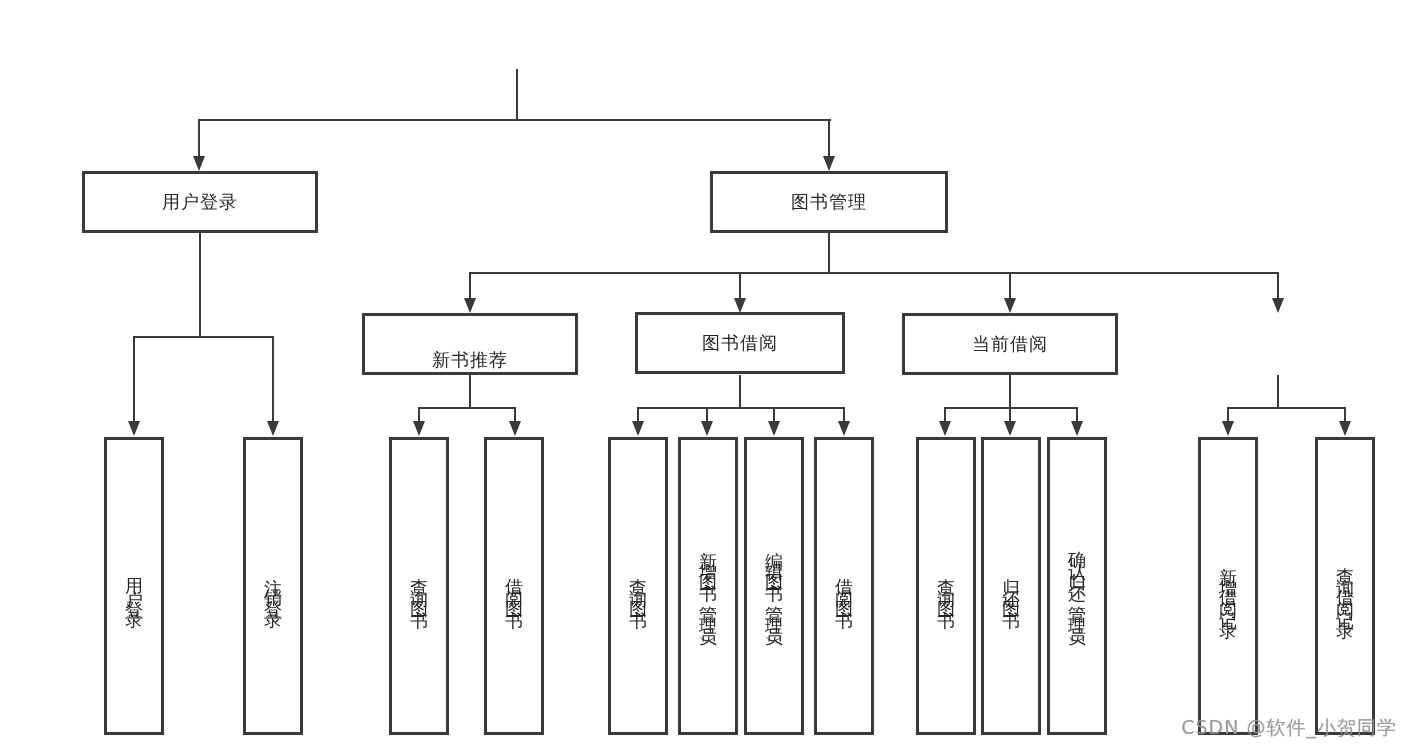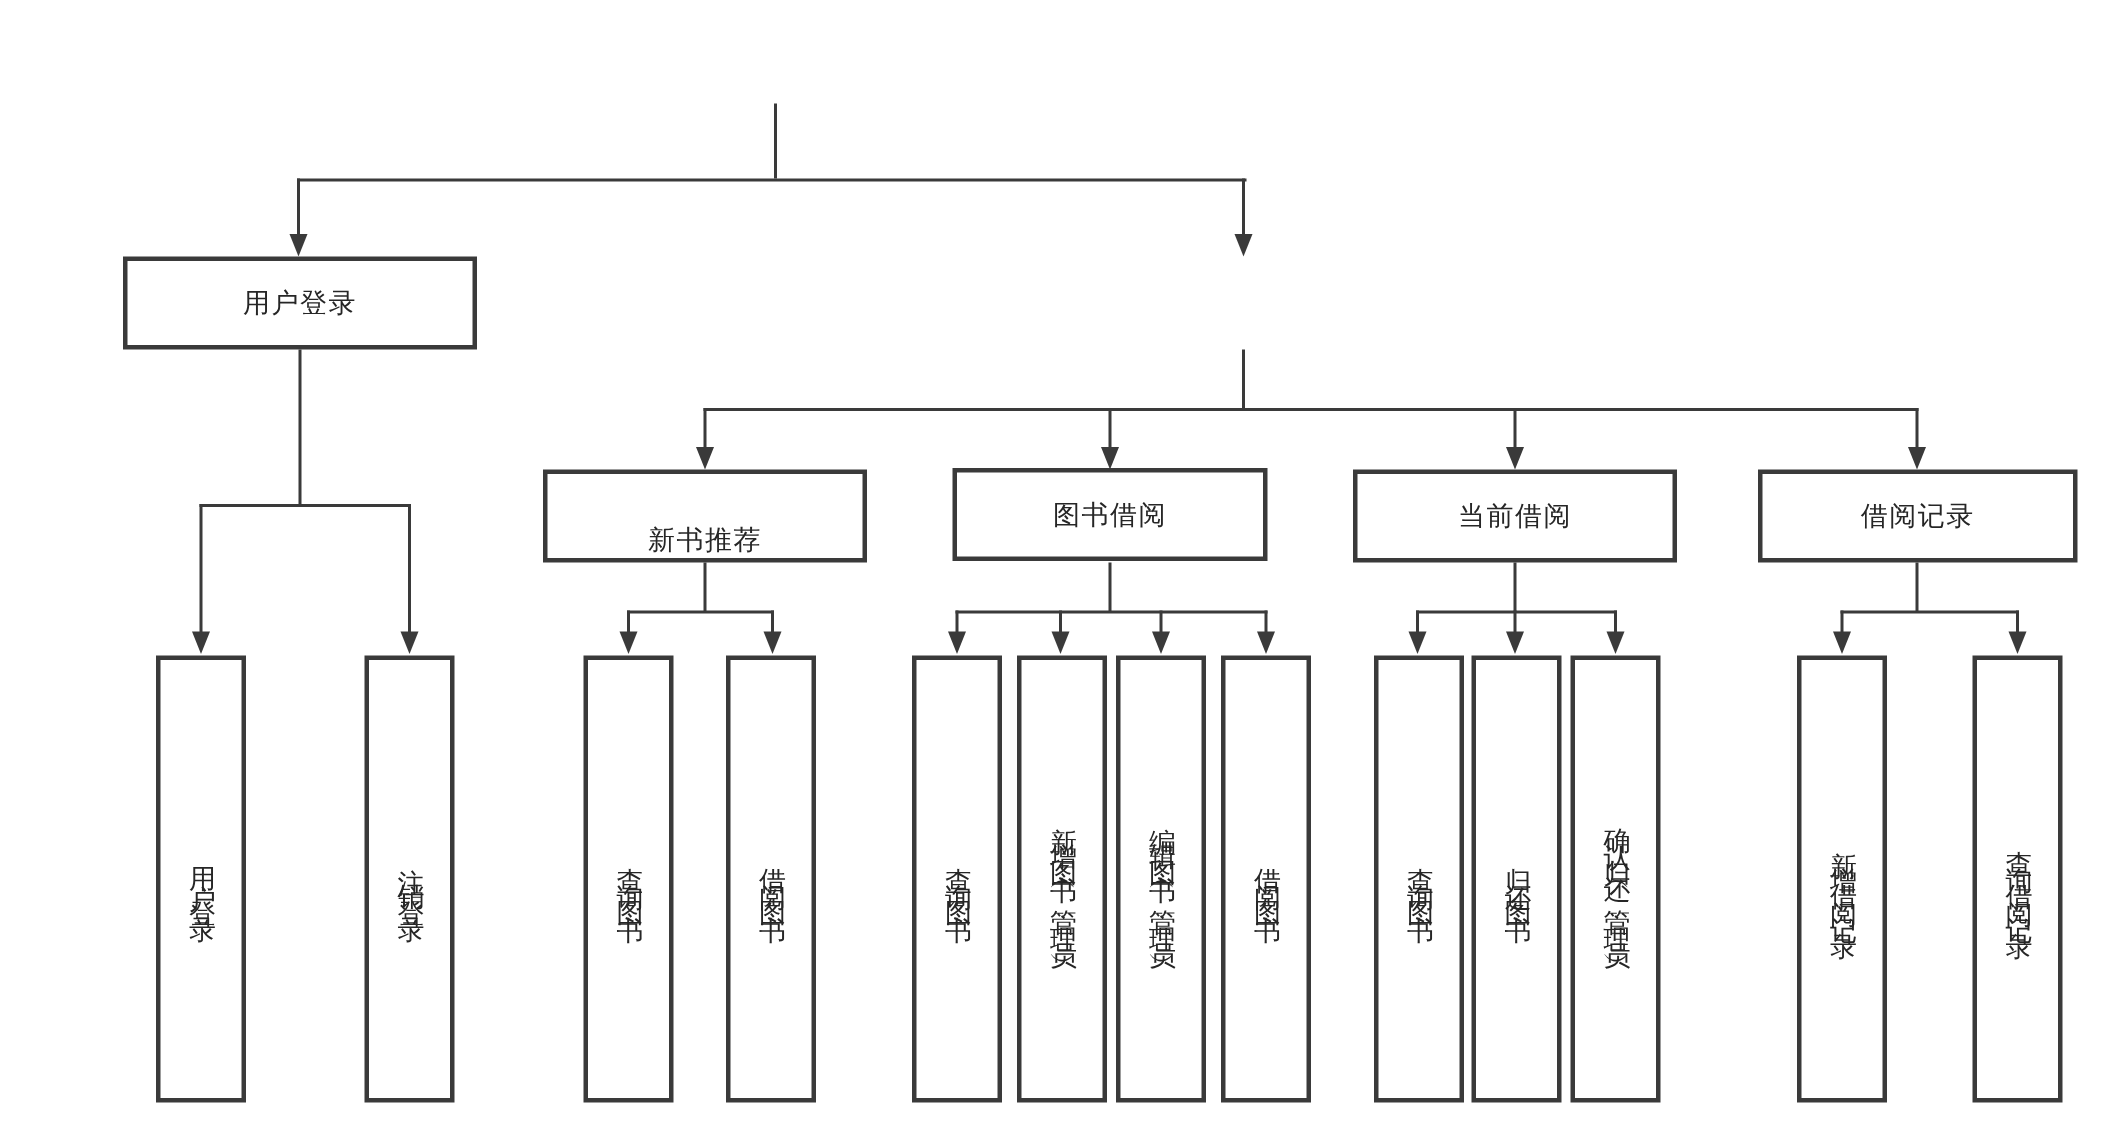--- a/index.html
+++ b/index.html
@@ -79,20 +79,23 @@
 
   <div class="vline" style="left:516px; top:69px; height:50px;"></div>
   <div class="hline" style="left:198px; top:119px; width:633px;"></div>
   <div class="vline" style="left:198px; top:119px; height:38px;"></div>
   <div class="arrow" style="left:193px; top:156px;"></div>
   <div class="vline" style="left:828px; top:119px; height:38px;"></div>
   <div class="arrow" style="left:823px; top:156px;"></div>
 
   <div class="box" style="left:82px; top:171px; width:236px; height:62px;">
     <span>用户登录</span>
+  </div>
+  <div class="box" style="left:710px; top:171px; width:238px; height:62px;">
+    <span>图书管理</span>
   </div>
 
   <div class="vline" style="left:199px; top:233px; height:103px;"></div>
   <div class="hline" style="left:133px; top:336px; width:141px;"></div>
   <div class="vline" style="left:133px; top:336px; height:86px;"></div>
   <div class="arrow" style="left:128px; top:421px;"></div>
   <div class="vline" style="left:272px; top:336px; height:86px;"></div>
   <div class="arrow" style="left:267px; top:421px;"></div>
 
   <div class="vline" style="left:828px; top:233px; height:40px;"></div>
@@ -108,23 +111,20 @@
 
   <div class="box" style="left:362px; top:313px; width:216px; height:62px;align-items:flex-end;">
     <span>新书推荐</span>
   </div>
   <div class="box" style="left:635px; top:312px; width:210px; height:62px;">
     <span>图书借阅</span>
   </div>
   <div class="box" style="left:902px; top:313px; width:216px; height:62px;">
     <span>当前借阅</span>
   </div>
-  <div class="box" style="left:1172px; top:313px; width:213px; height:62px;">
-    <span>借阅记录</span>
-  </div>
 
   <div class="vline" style="left:469px; top:375px; height:33px;"></div>
   <div class="hline" style="left:418px; top:407px; width:98px;"></div>
   <div class="vline" style="left:418px; top:407px; height:15px;"></div>
   <div class="arrow" style="left:413px; top:421px;"></div>
   <div class="vline" style="left:514px; top:407px; height:15px;"></div>
   <div class="arrow" style="left:509px; top:421px;"></div>
 
   <div class="vline" style="left:739px; top:375px; height:33px;"></div>
   <div class="hline" style="left:637px; top:407px; width:208px;"></div>
@@ -190,14 +190,15 @@
     <span>确认归还（管理员）</span>
   </div>
 
   <div class="leaf" style="left:1198px;">
     <span>新增借阅记录</span>
   </div>
   <div class="leaf" style="left:1315px;">
     <span>查询借阅记录</span>
   </div>
 
+  <div class="watermark">CSDN @软件_小贺同学</div>
 
 </div>
 
 </body></html>

